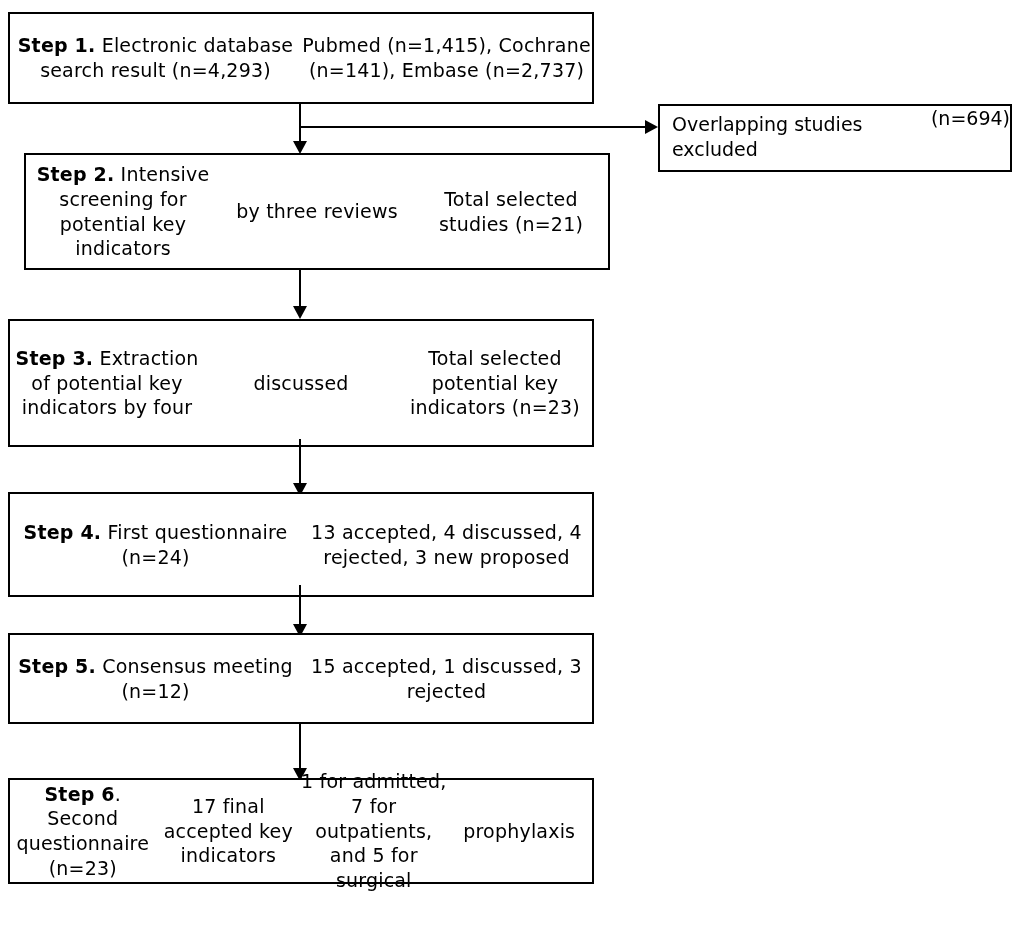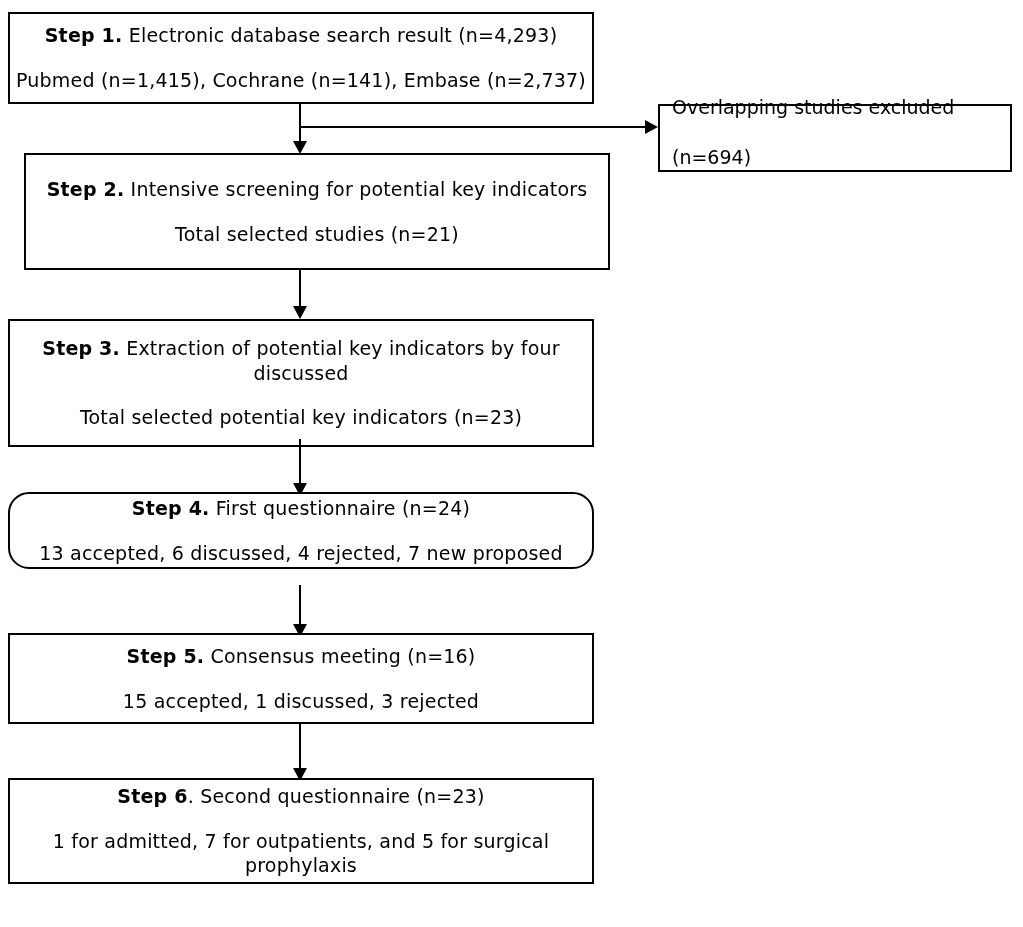--- a/index.html
+++ b/index.html
@@ -18,21 +18,21 @@
     height: 927px;
     background: #ffffff;
     overflow: hidden;
   }
   .node {
     position: absolute;
     box-sizing: border-box;
     border: 2px solid #000000;
     background: #ffffff;
     display: flex;
-    flex-direction: column;
+    flex-direction: row;
     justify-content: center;
     align-items: center;
     text-align: center;
   }
   .node.left-align {
     align-items: flex-start;
     text-align: left;
     justify-content: flex-end;
     gap: 26px;
   }
@@ -100,63 +100,65 @@
 
   <div class="node left-align" style="left:658px; top:104px; width:354px; height:68px;">
     <div class="side-text">Overlapping studies excluded</div>
     <div class="side-text" style="padding-top:0;">(n=694)</div>
   </div>
 
   <div class="node" style="left:24px; top:153px; width:586px; height:117px;">
     <div class="line-block">
       <span class="lbl-bold">Step 2.</span><span> Intensive screening for potential key indicators</span>
     </div>
+    <div class="line-block">by three reviews</div>
     <div class="gap-md"></div>
     <div class="line-block">Total selected studies (n=21)</div>
   </div>
 
   <div class="vline" style="left:299px; top:270px; height:43px;"></div>
   <div class="arrow-down" style="left:293px; top:306px;"></div>
 
   <div class="node" style="left:8px; top:319px; width:586px; height:128px;">
     <div class="line-block">
       <span class="lbl-bold">Step 3.</span><span> Extraction of potential key indicators by four</span>
     </div>
     <div class="line-block">discussed</div>
     <div class="gap-md"></div>
     <div class="line-block">Total selected potential key indicators (n=23)</div>
   </div>
 
   <div class="vline" style="left:299px; top:439px; height:51px;"></div>
   <div class="arrow-down" style="left:293px; top:483px;"></div>
 
-  <div class="node" style="left:8px; top:492px; width:586px; height:77px;border-radius:21px;">
+  <div class="node" style="left:8px; top:492px; width:586px; height:105px;">
     <div class="line-block">
       <span class="lbl-bold">Step 4.</span><span> First questionnaire (n=24)</span>
     </div>
     <div class="gap-md"></div>
-    <div class="line-block">13 accepted, 6 discussed, 4 rejected, 7 new proposed</div>
+    <div class="line-block">13 accepted, 4 discussed, 4 rejected, 3 new proposed</div>
   </div>
 
   <div class="vline" style="left:299px; top:585px; height:46px;"></div>
   <div class="arrow-down" style="left:293px; top:624px;"></div>
 
   <div class="node" style="left:8px; top:633px; width:586px; height:91px;">
     <div class="line-block">
-      <span class="lbl-bold">Step 5.</span><span> Consensus meeting (n=16)</span>
+      <span class="lbl-bold">Step 5.</span><span> Consensus meeting (n=12)</span>
     </div>
     <div class="gap-md"></div>
     <div class="line-block">15 accepted, 1 discussed, 3 rejected</div>
   </div>
 
   <div class="vline" style="left:299px; top:724px; height:51px;"></div>
   <div class="arrow-down" style="left:293px; top:768px;"></div>
 
   <div class="node" style="left:8px; top:778px; width:586px; height:106px;">
     <div class="line-block">
       <span class="lbl-bold">Step 6</span><span>. Second questionnaire (n=23)</span>
     </div>
     <div class="gap-md"></div>
+    <div class="line-block">17 final accepted key indicators</div>
     <div class="line-block">1 for admitted, 7 for outpatients, and 5 for surgical</div>
     <div class="line-block">prophylaxis</div>
   </div>
 
 </div>
 
 </body></html>

